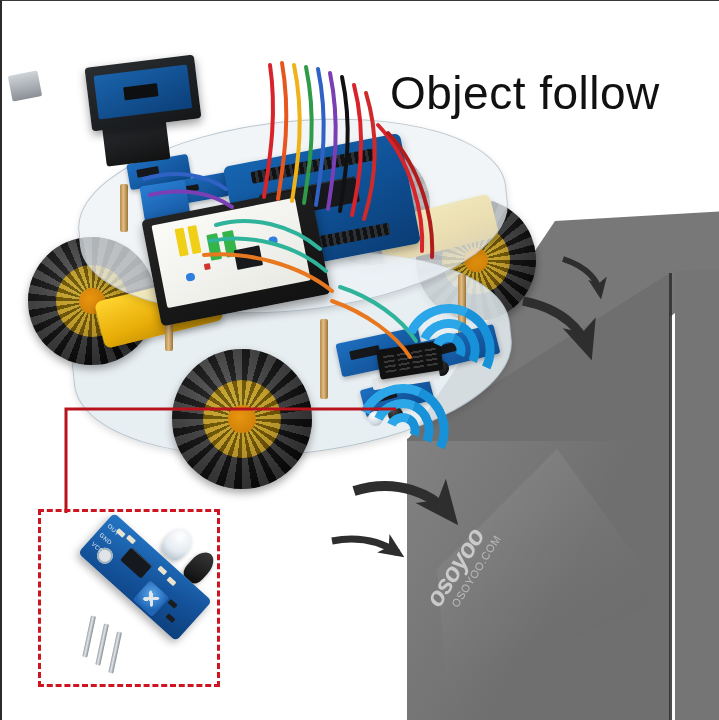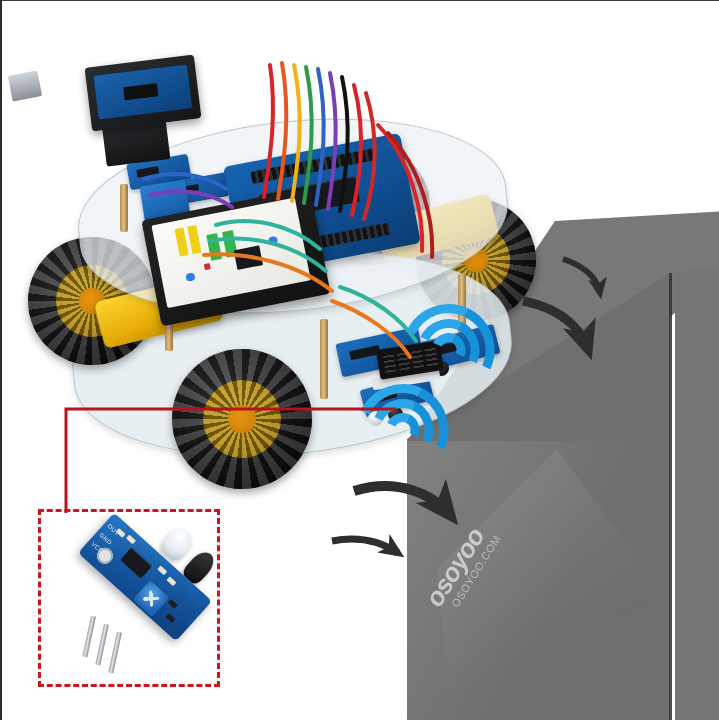--- a/index.html
+++ b/index.html
@@ -371,20 +371,21 @@
     <div class="box-face" id="box-face-top"></div>
     <div class="box-face" id="box-face-front"></div>
     <div class="box-face" id="box-face-side"></div>
     <div class="box-face" id="box-sheen"></div>
     <div class="box-face" id="box-crease"></div>
     <div class="box-face" id="box-edge-vertical"></div>
     <div id="box-brand">osoyoo</div>
     <div id="box-brand-url">OSOYOO.COM</div>
   </div>
 
+  <div id="title">Object follow</div>
 
   <div id="robot-car">
 
     <div class="wheel" id="wheel-rear-right">
         <div class="tread"></div>
       </div>
     <div class="wheel" id="wheel-front-right">
         <div class="tread"></div>
       </div>
 

